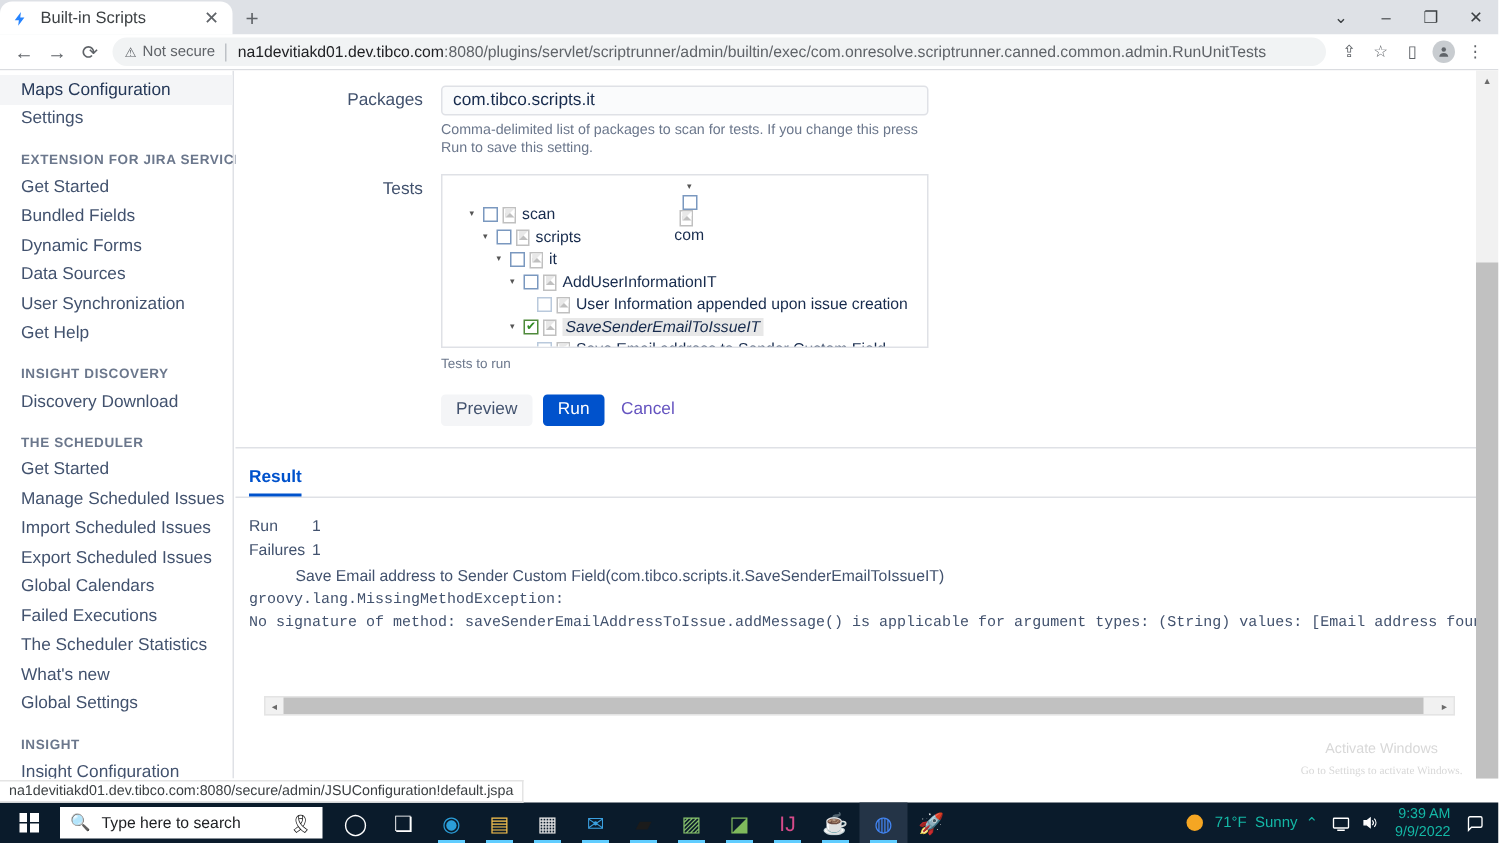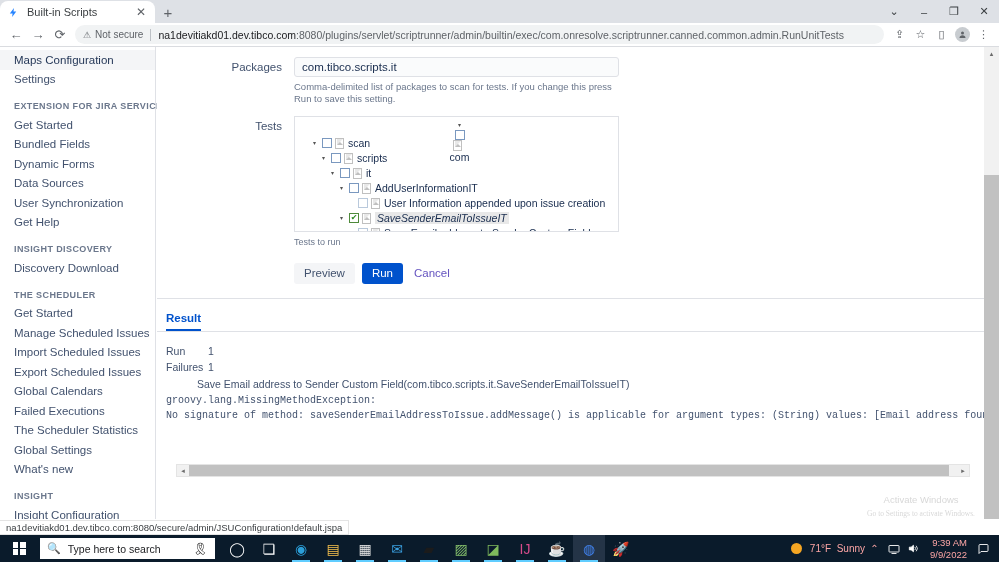--- a/index.html
+++ b/index.html
@@ -290,21 +290,21 @@
     width: 32px; height: 27px; display: flex; align-items: center;
     justify-content: center; position: relative;
   }
   .tb-ico.active { background: #243447; }
   .tb-ico .underline {
     position: absolute; bottom: 0; left: 7px; width: 18px; height: 2px;
     background: #60cdff;
   }
   .tray {
     margin-left: auto; display: flex; align-items: center;
-    padding-right: 6px; color: #fca5a5;
+    padding-right: 6px; color: #14b8a6;
   }
   .weather { display: flex; align-items: center; font-size: 10px; }
   .sun {
     width: 11px; height: 11px; border-radius: 50%;
     background: #f5a623; margin-right: 8px;
   }
   .tray-ico {
     width: 19px; display: flex; align-items: center;
     justify-content: center; font-size: 10px;
   }
@@ -379,22 +379,22 @@
       <div class="nav-head">INSIGHT DISCOVERY</div>
       <div class="nav-item">Discovery Download</div>
       <div class="nav-head">THE SCHEDULER</div>
       <div class="nav-item">Get Started</div>
       <div class="nav-item">Manage Scheduled Issues</div>
       <div class="nav-item">Import Scheduled Issues</div>
       <div class="nav-item">Export Scheduled Issues</div>
       <div class="nav-item">Global Calendars</div>
       <div class="nav-item">Failed Executions</div>
       <div class="nav-item">The Scheduler Statistics</div>
+      <div class="nav-item">What's new</div>
       <div class="nav-item">Global Settings</div>
-      <div class="nav-item">What's new</div>
       <div class="nav-head">INSIGHT</div>
       <div class="nav-item">Insight Configuration</div>
     </div>
 
   <div class="content">
 
     <div class="form-row">
       <div class="form-label">Packages</div>
       <div class="form-field">
         <input class="text-input" value="com.tibco.scripts.it" style="">

